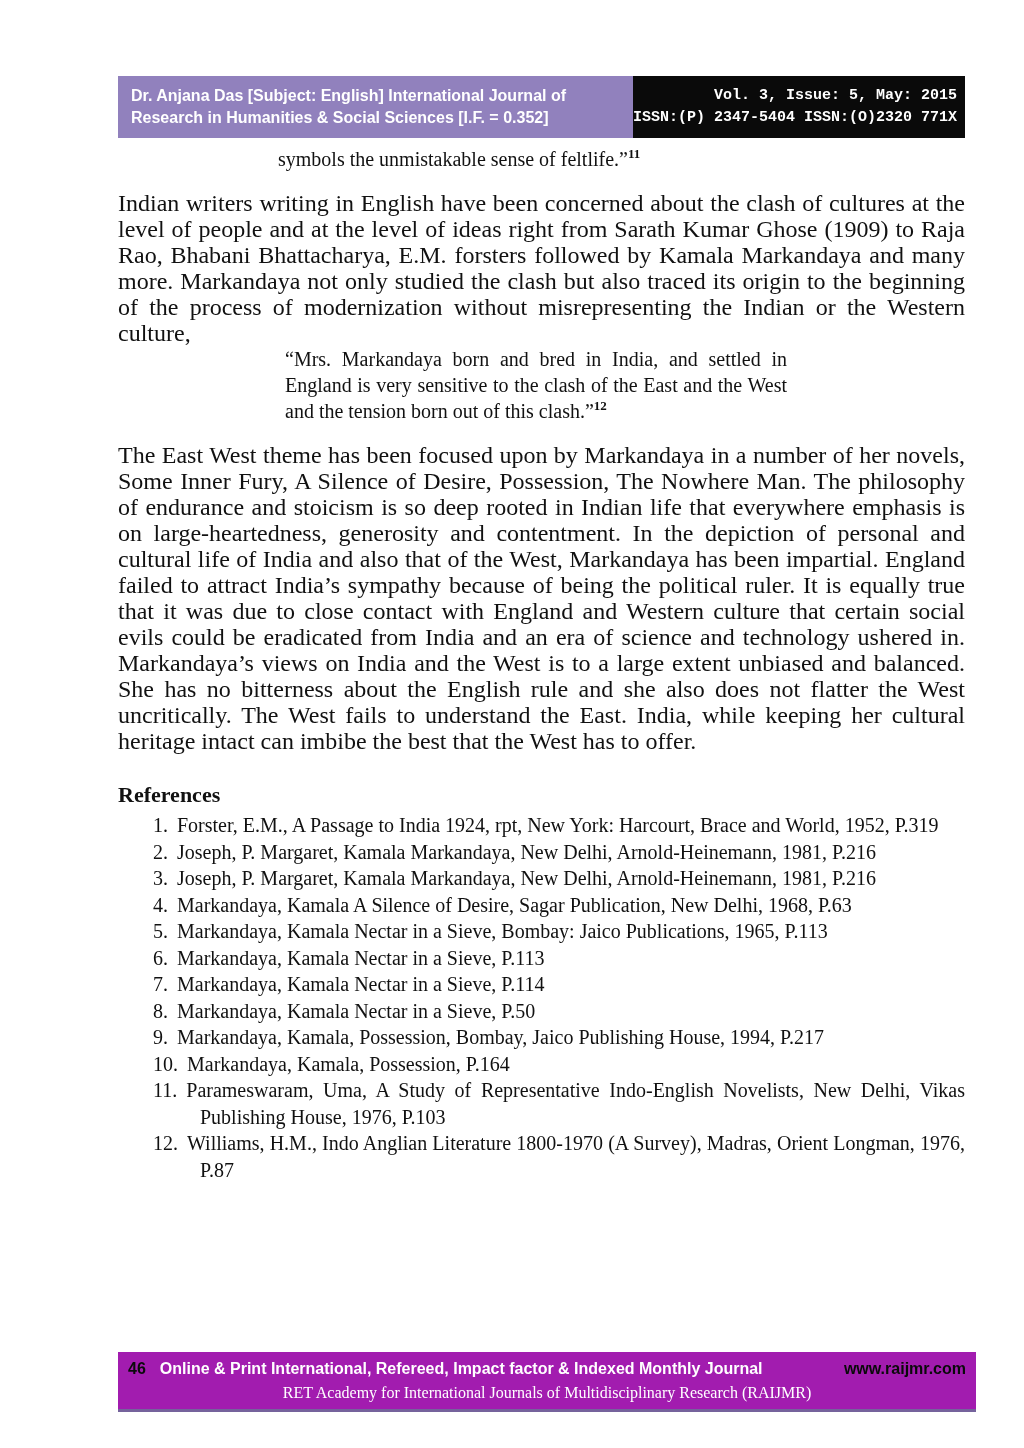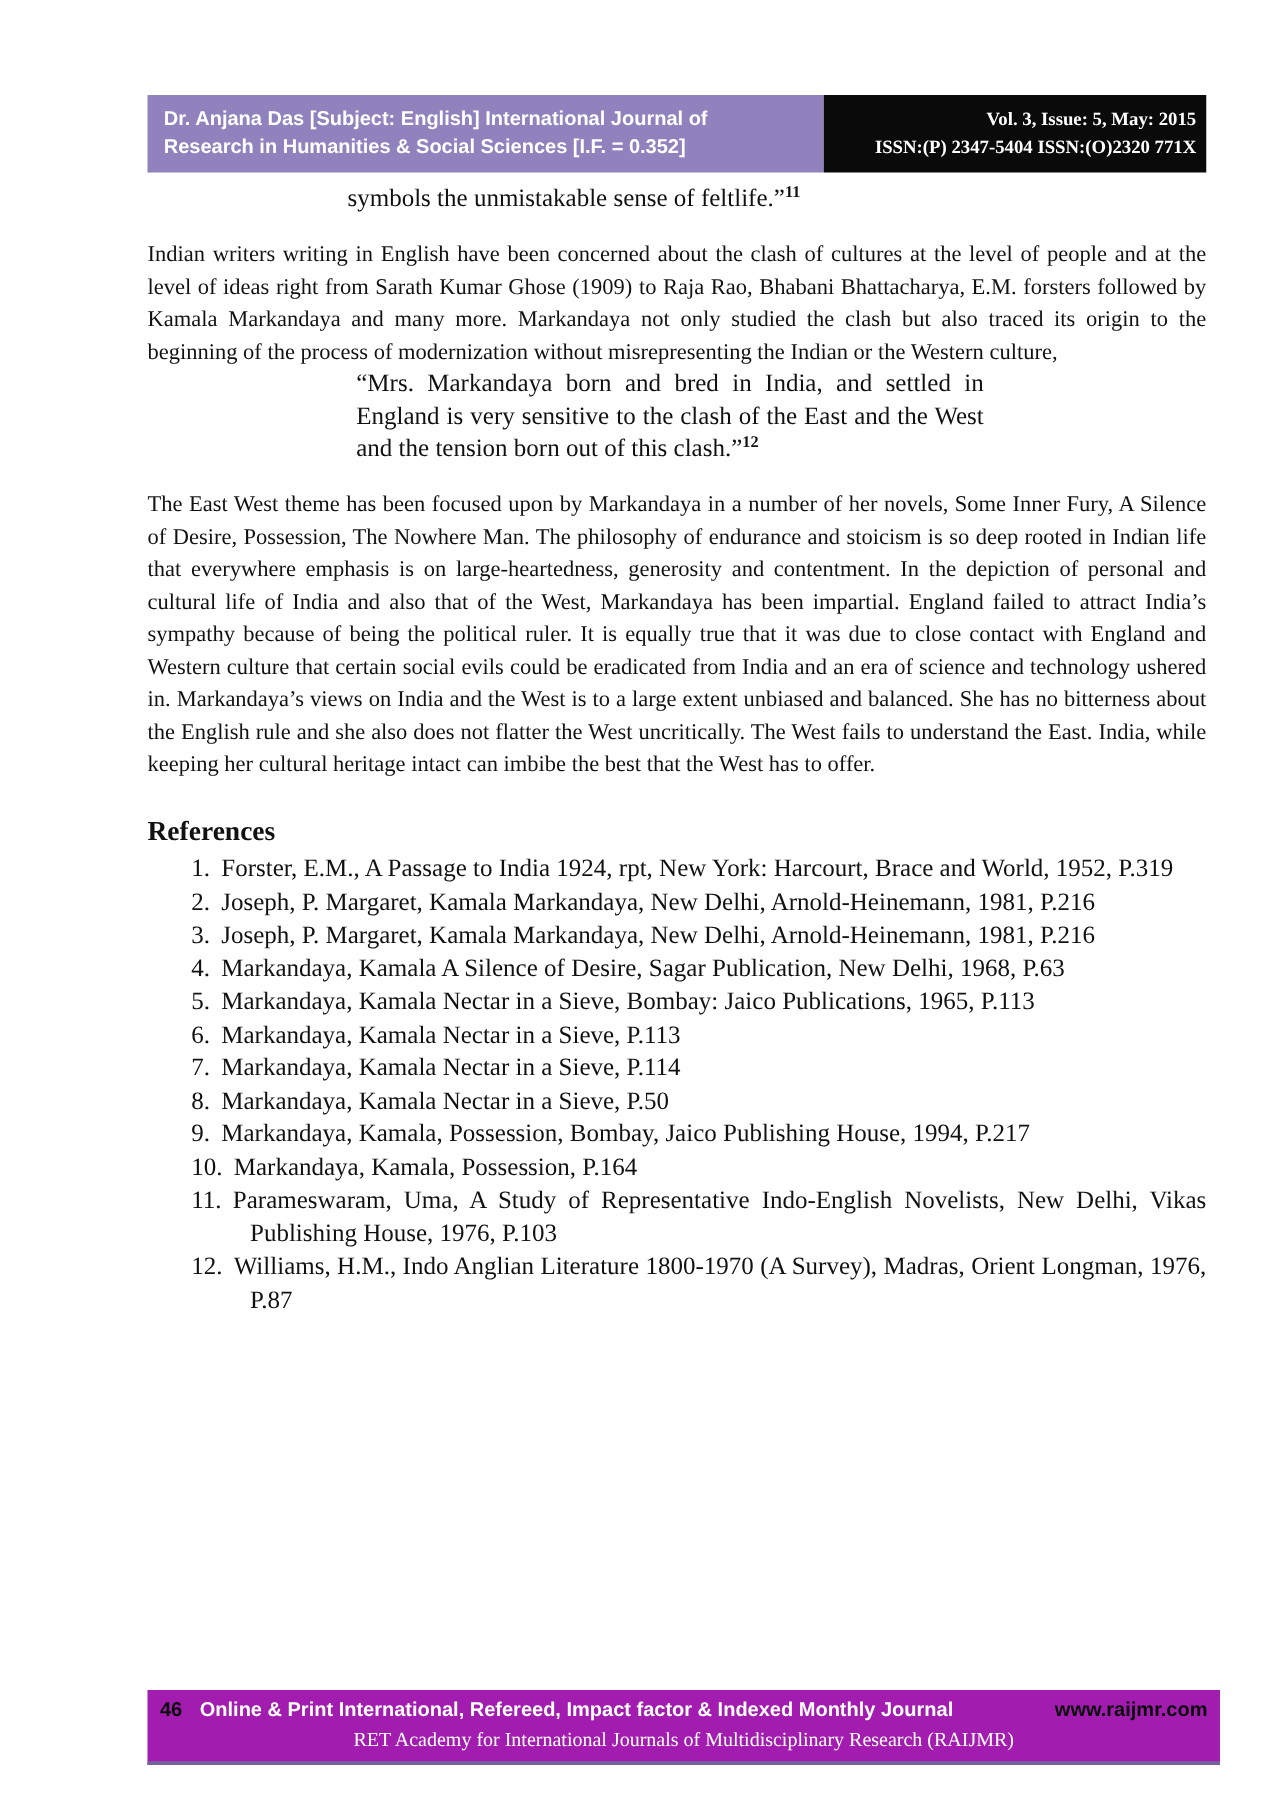--- a/index.html
+++ b/index.html
@@ -39,21 +39,21 @@
     display: flex;
     flex-direction: column;
     justify-content: center;
     padding-left: 13px;
     box-sizing: border-box;
   }
   .header-right {
     flex: 1;
     background: #0a0a0a;
     color: #ffffff;
-    font-family: Liberation Serif, serif;
+    font-family: Liberation Mono, monospace;
     font-weight: bold;
     font-size: 15px;
     line-height: 22px;
     display: flex;
     flex-direction: column;
     justify-content: center;
     align-items: flex-end;
     padding-right: 8px;
     box-sizing: border-box;
     white-space: nowrap;
@@ -66,21 +66,21 @@
     line-height: 26px;
   }
   sup {
     font-size: 13px;
     line-height: 0;
     vertical-align: super;
     font-weight: bold;
   }
   .para {
     margin: 18px 0 0 0;
-    font-size: 18px;
+    font-size: 24px;
     line-height: 26px;
     text-align: justify;
   }
   .blockquote {
     margin: 0 0 0 167px;
     width: 502px;
     font-size: 20px;
     line-height: 26px;
     text-align: justify;
   }

